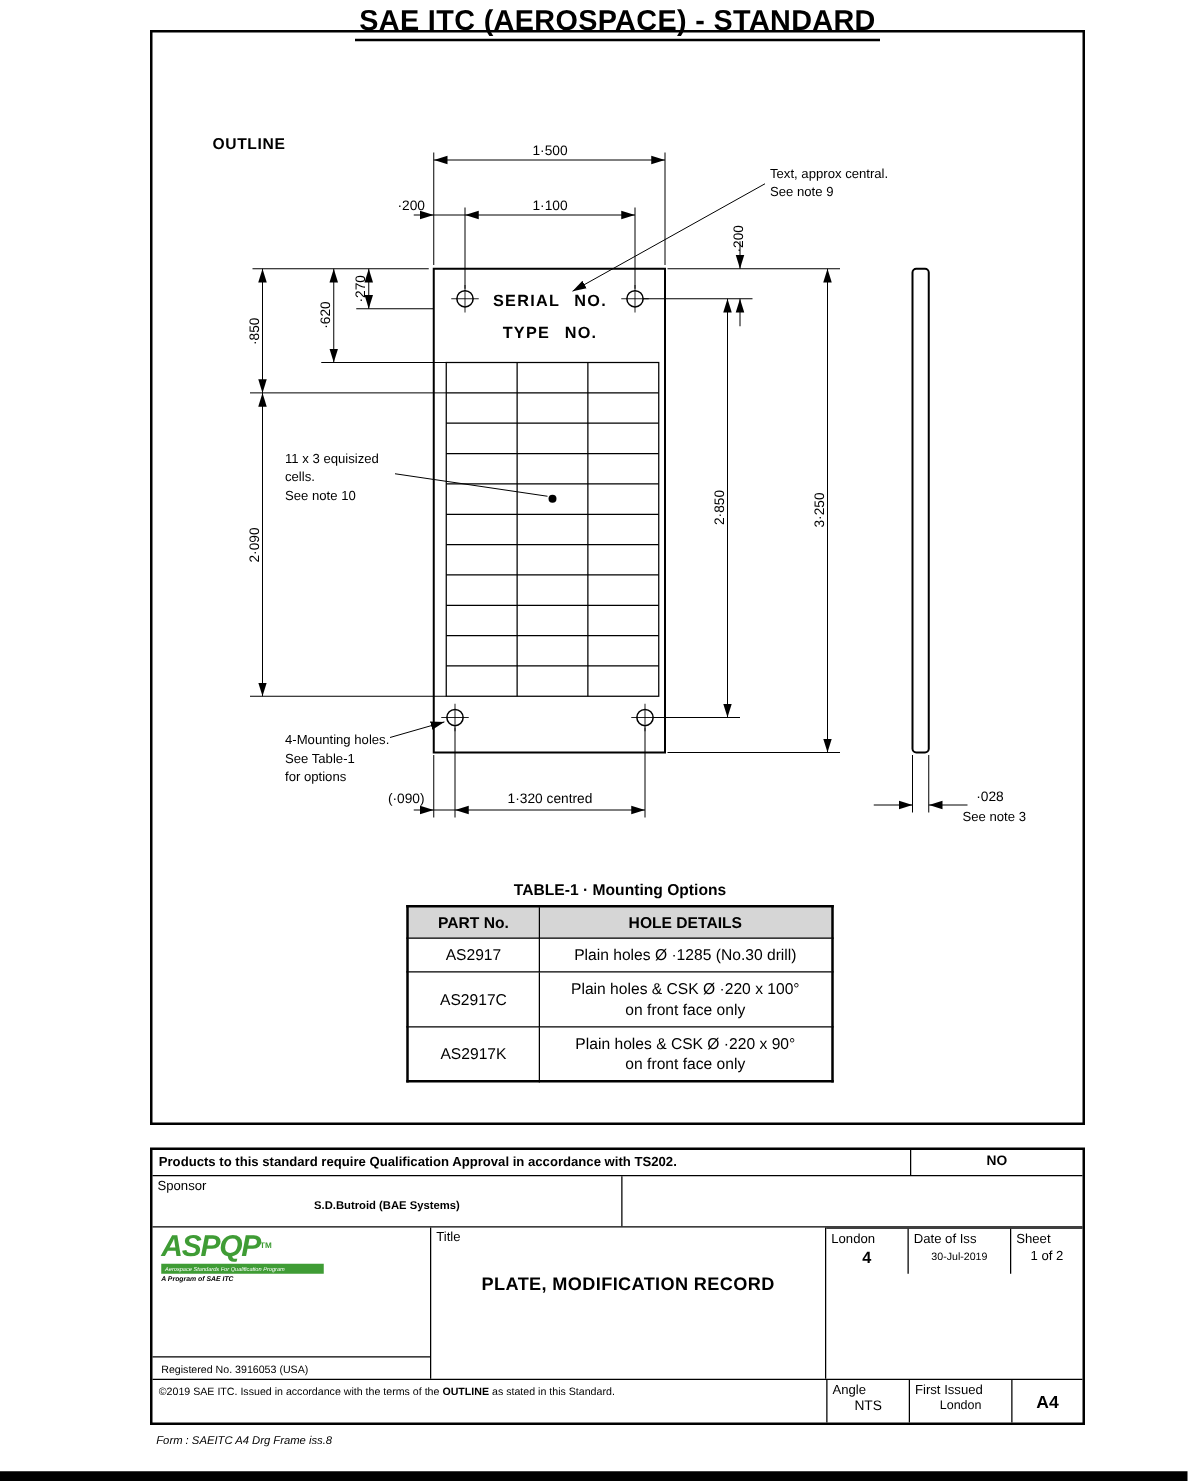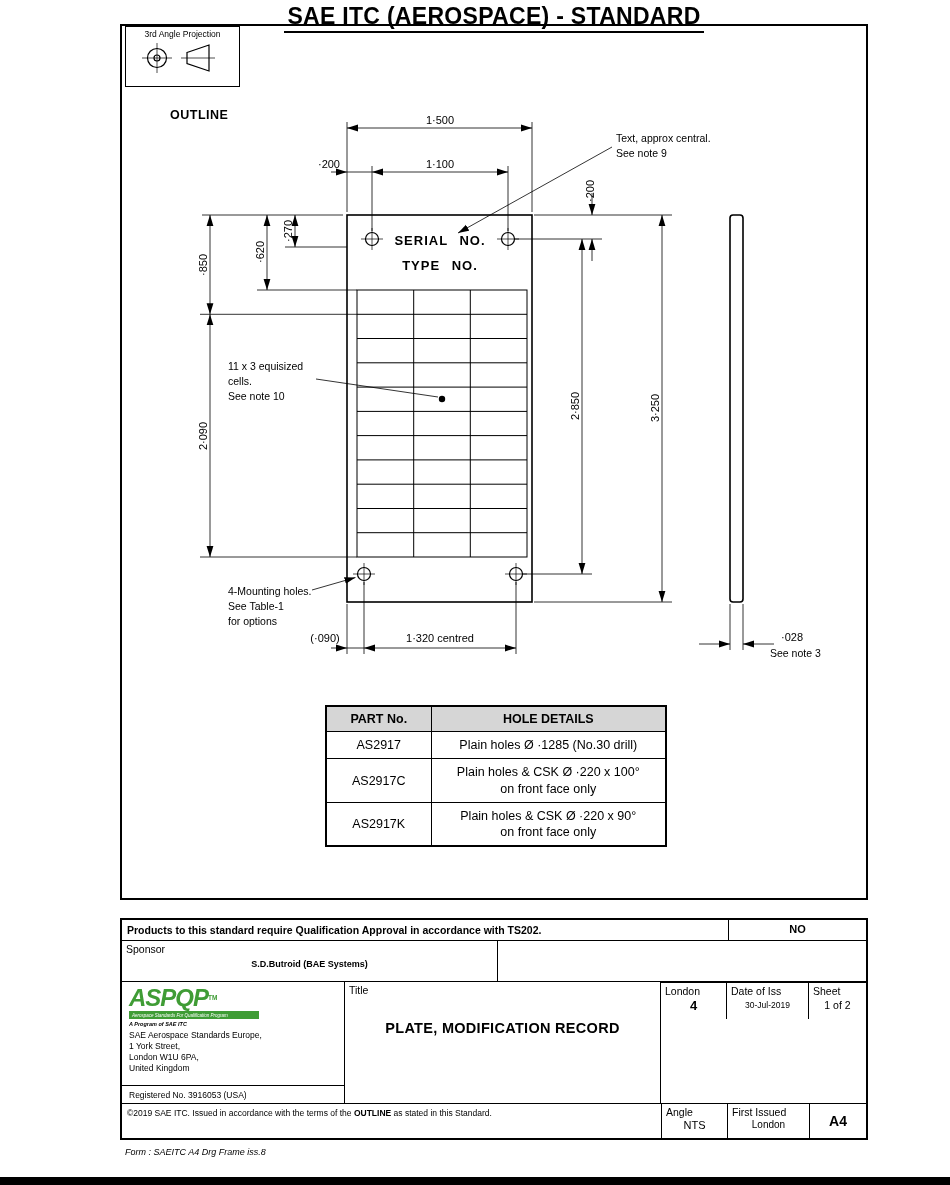--- a/index.html
+++ b/index.html
@@ -175,34 +175,23 @@
       <text x="494" y="131" font-size="10.5">See note 9</text>
       <text x="106" y="344" font-size="10.5">11 x 3 equisized</text>
       <text x="106" y="359" font-size="10.5">cells.</text>
       <text x="106" y="374" font-size="10.5">See note 10</text>
       <text x="106" y="569" font-size="10.5">4-Mounting holes.</text>
       <text x="106" y="584" font-size="10.5">See Table-1</text>
       <text x="106" y="599" font-size="10.5">for options</text>
     </g>
   </svg>
 
-  <div class="abs" id="proj-box">
-    <div class="plabel">3rd Angle Projection</div>
-    <svg width="104" height="38" viewBox="0 0 104 38">
-      <g stroke="#000" fill="none">
-        <circle cx="26" cy="19" r="9.5" stroke-width="1.2"></circle>
-        <circle cx="26" cy="19" r="3" stroke-width="1.2"></circle>
-        <path stroke-width="0.7" d="M11 19 H41 M26 4 V34"></path>
-        <path stroke-width="1.2" d="M56 13.5 L78 6 L78 32 L56 24.5 Z"></path>
-        <path stroke-width="0.7" d="M50 19 H84"></path>
-      </g>
-    </svg>
-  </div>
 
   <div class="abs" id="table1-block">
+    <div id="table1-caption">TABLE-1 · Mounting Options</div>
     <table id="table1">
       <thead>
         <tr>
           <th class="col-part">PART No.</th>
           <th>HOLE DETAILS</th>
         </tr>
       </thead>
       <tbody>
         <tr>
           <td class="col-part">AS2917</td>
@@ -242,26 +231,20 @@
       <div class="name-line" style="text-align:center;">S.D.Butroid (BAE Systems)</div>
     </div>
   </div>
 
   <div class="row" id="rowC">
     <div id="logo-cell">
       <div>
         <span id="aspqp-name">ASPQP</span><span id="aspqp-tm">TM</span>
         <div id="aspqp-bar">Aerospace Standards For Qualification Program</div>
         <div id="aspqp-program">A Program of SAE ITC</div>
-      </div>
-      <div id="address">
-        <div>SAE Aerospace Standards Europe,</div>
-        <div>1 York Street,</div>
-        <div>London W1U 6PA,</div>
-        <div>United Kingdom</div>
       </div>
       <div id="logo-divider"></div>
       <div id="registered">Registered No. 3916053 (USA)</div>
     </div>
 
     <div id="title-cell">
       <div class="tb-label">Title</div>
       <div id="title-value">PLATE, MODIFICATION RECORD</div>
     </div>
 

